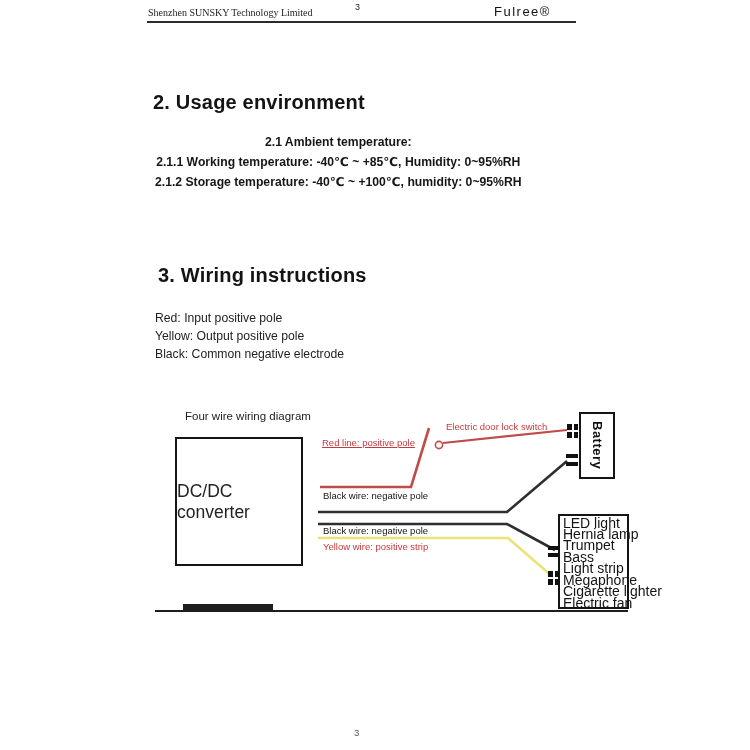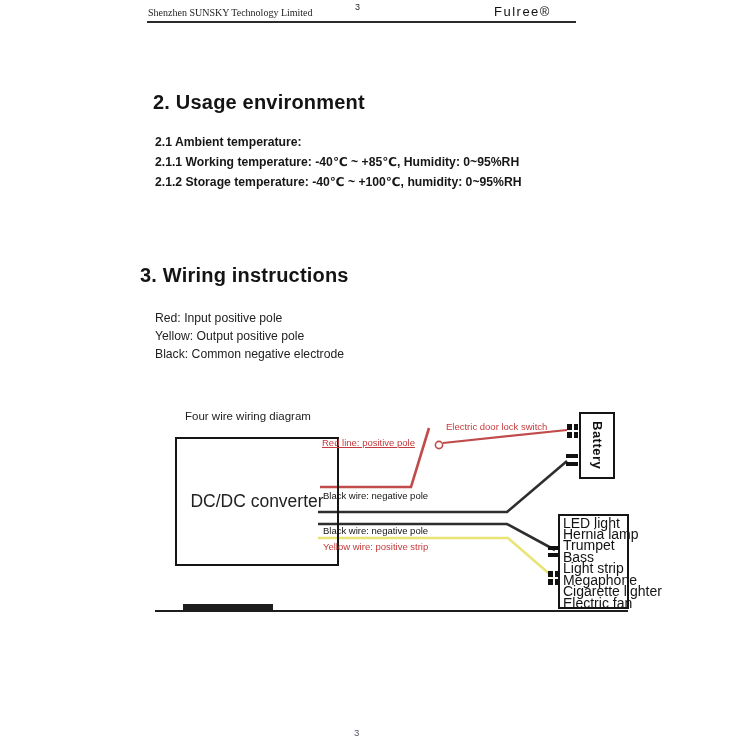--- a/index.html
+++ b/index.html
@@ -12,27 +12,27 @@
 
   
   .hdr-company { left:148px; top:7px; font-size:10px; color:#1e1e1e;font-family:Liberation Serif, serif; }
   .hdr-sup { left:355px; top:2px; font-size:9px; color:#1e1e1e; }
   .hdr-brand { left:494px; top:4px; font-size:13px; letter-spacing:1.5px; color:#111; }
   .hdr-rule { left:147px; top:21px; width:429px; height:2px; background:#2b2b2b; }
 
   
   .h-title { font-size:20px; font-weight:bold; color:#141414; letter-spacing:0.2px; }
   .usage-title { left:153px; top:91px; }
-  .usage-lines { left:155px; top:132px; font-size:12.2px; font-weight:bold; line-height:20px; color:#161616; }
-  .wiring-title { left:140px; top:264px; }
+  .usage-lines { left:155px; top:132px; font-size:12.2px; font-weight:bold; line-height:20px; color:#161616;text-align:center; }
+  .wiring-title { left:158px; top:264px; }
   .wiring-lines { left:155px; top:309px; font-size:12.2px; line-height:18px; color:#222; }
 
   
   .diag-title { left:185px; top:410px; font-size:11.5px; color:#222; }
-  .dcdc-box { left:175px; top:437px; width:164px; height:129px; border:2.5px solid #151515;
+  .dcdc-box { left:175px; top:437px; width:128px; height:129px; border:2.5px solid #151515;
     display:flex; align-items:center; justify-content:center; font-size:17.5px; color:#222; }
   .battery-box { left:579px; top:412px; width:36px; height:67px; border:2px solid #151515;
     display:flex; align-items:center; justify-content:center; }
   .battery-box span { writing-mode:vertical-rl; font-size:13px; font-weight:bold; color:#111; letter-spacing:0.5px; }
   .load-box { left:558px; top:514px; width:71px; height:95px; border:2px solid #151515;
     padding:1.5px 0 0 3px; background:#fff; }
   .load-box div { font-size:14px; line-height:11.45px; color:#141414; white-space:nowrap; }
 
   .wire-label { font-size:9.5px; white-space:nowrap; }
   .lbl-red { color:#c43b3b; }

